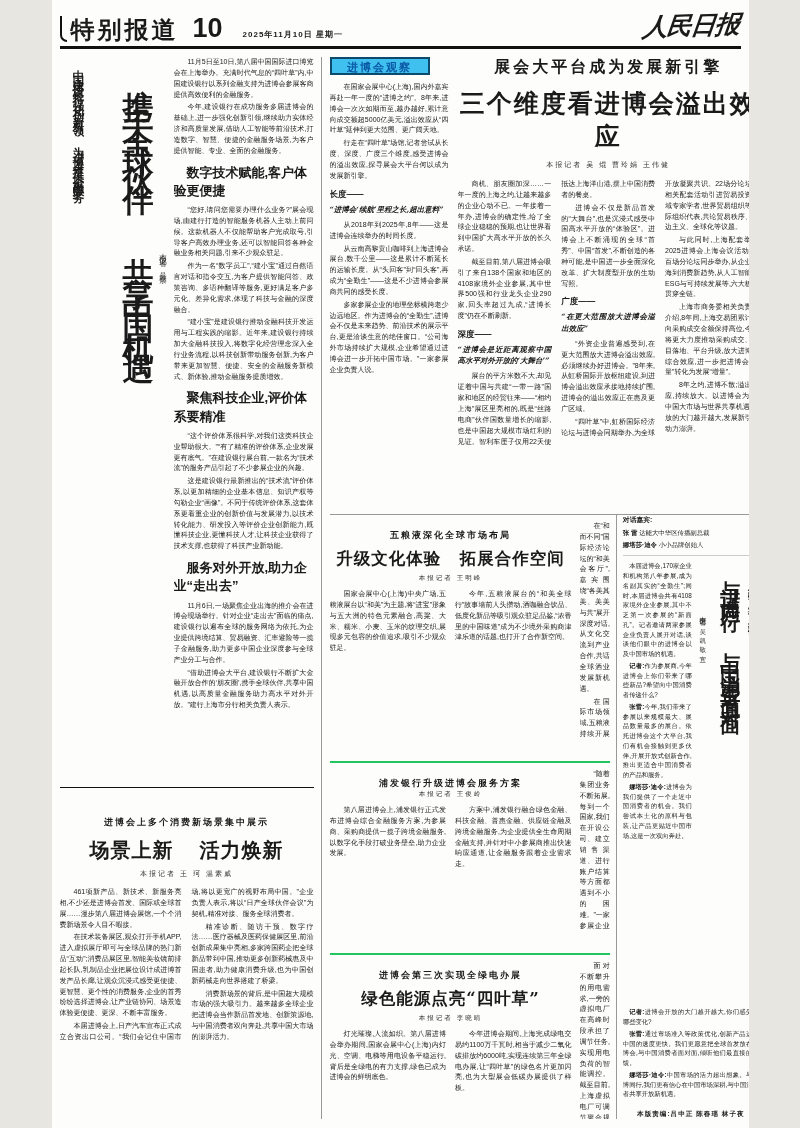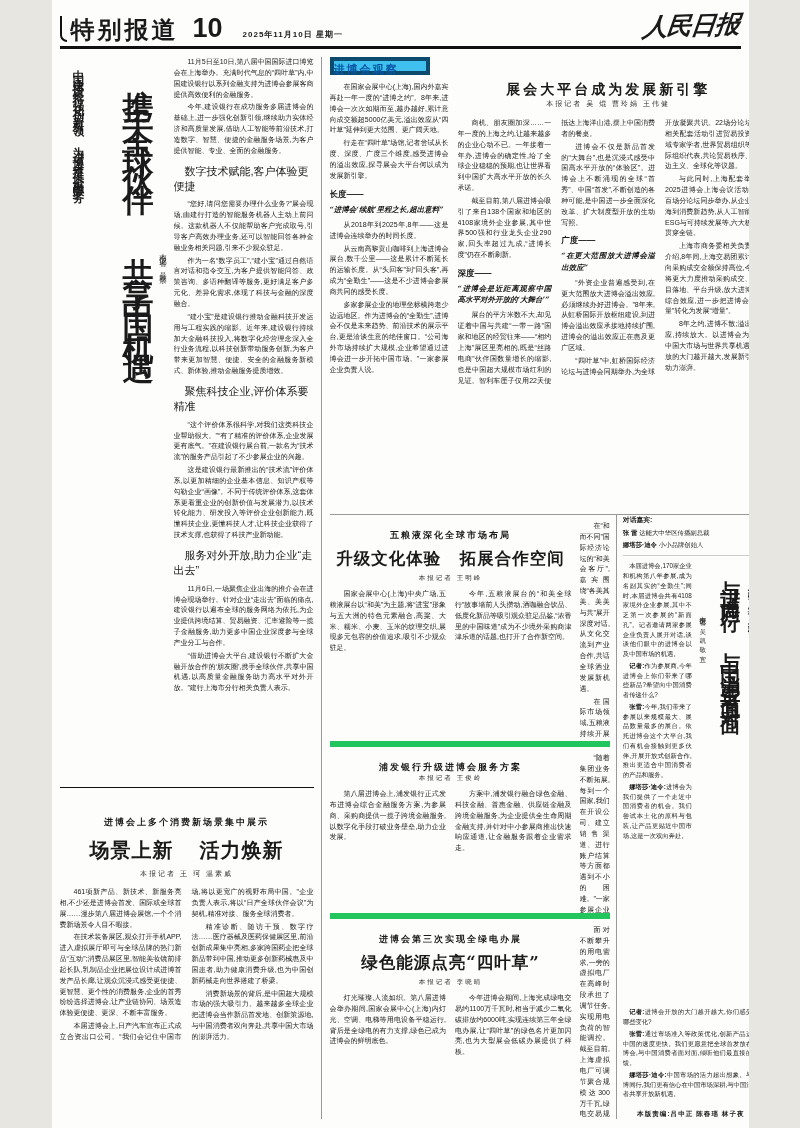--- a/index.html
+++ b/index.html
@@ -26,52 +26,52 @@
   #right-col{flex:1;padding-left:8px;display:flex;flex-direction:column;}
 
   
   #a1{height:722px;display:flex;overflow:hidden;}
   .vtext{writing-mode:vertical-rl;text-orientation:upright;}
   #a1-kicker{font-size:11.5px;font-weight:600;letter-spacing:5px;line-height:1;margin-top:4px;width:24px;}
   #a1-headline{font-size:31px;font-weight:900;letter-spacing:19px;line-height:1;width:64px;margin-left:6px;margin-top:8px;white-space:pre;}
   #a1-byline{font-size:7.5px;letter-spacing:2px;width:14px;margin-top:190px;color:#333;}
   #a1-body{flex:1;margin-left:6px;overflow:hidden;}
   .body-txt p{margin:0 0 2px 0;font-size:7px;line-height:1.55;text-align:justify;text-indent:2em;}
-  .subhead{font-size:11px;font-weight:400;margin:7px 0 5px 0;line-height:1.4;text-indent:1em;}
+  .subhead{font-size:13px;font-weight:700;margin:7px 0 5px 0;line-height:1.4;text-indent:1em;}
 
   #left-rule{border-top:1.5px solid #111;margin:8px 0 0 0;}
 
   
   #a2{flex:1;overflow:hidden;display:flex;flex-direction:column;}
   .kicker-c{text-align:center;font-size:9px;font-weight:700;letter-spacing:2px;margin-top:28px;}
   #a2-headline{text-align:center;font-size:20px;font-weight:900;letter-spacing:1px;word-spacing:18px;margin:8px 0 5px 0;
                font-family:"DejaVu Serif","Liberation Serif",serif;}
   .byline-c{text-align:center;font-size:7px;color:#333;letter-spacing:2px;margin-bottom:8px;}
   #a2-body{flex:1;column-count:2;column-gap:10px;overflow:hidden;}
 
   
   #obs{height:458px;border-bottom:1px solid #999;display:flex;overflow:hidden;padding-bottom:4px;}
   #obs-col1{flex:0 0 128px;padding-right:9px;overflow:hidden;}
-  #obs-tab{width:100px;height:18px;background:#3fc0ee;border:4px solid #0c4a6e;color:#0a57a4;
-           font-size:11px;font-weight:900;letter-spacing:2px;line-height:16px;margin-bottom:7px;}
+  #obs-tab{width:100px;height:18px;background:#3fc0ee;border:2px solid #0c4a6e;color:#0a57a4;
+           font-size:11px;font-weight:900;letter-spacing:2px;text-align:center;line-height:16px;margin-bottom:7px;}
   .sec-head{font-size:8.5px;font-weight:900;margin:7px 0 3px 0;}
   .sec-quote{font-size:7.5px;font-weight:700;font-style:italic;font-family:"DejaVu Serif","Liberation Serif",serif;
              line-height:1.5;margin:0 0 5px 0;text-align:justify;}
   #obs-right{flex:1;display:flex;flex-direction:column;overflow:hidden;}
-  #obs-kicker{text-align:center;font-size:14px;font-weight:700;letter-spacing:3px;margin-top:24px;}
+  #obs-kicker{text-align:center;font-size:16px;font-weight:700;letter-spacing:3px;}
   #obs-headline{text-align:center;font-size:25px;font-weight:900;letter-spacing:2px;margin:9px 0 7px 0;
                 font-family:"DejaVu Serif","Liberation Serif",serif;}
   #obs-byline{text-align:center;font-size:7px;color:#333;letter-spacing:2px;margin-bottom:9px;}
   #obs-flow{flex:1;column-count:3;column-gap:10px;overflow:hidden;}
 
   
   #mid-band{flex:1;display:flex;overflow:hidden;}
   #mid-left{flex:1;padding-right:6px;border-right:1px solid #999;display:flex;flex-direction:column;}
   .mid-art{display:flex;overflow:hidden;padding-top:4px;}
-  .mid-art + .mid-art{border-top:6px solid #22c55e;margin-top:0;}
+  .mid-art + .mid-art{border-top:2px solid #22c55e;margin-top:20px;}
   .mid-main{flex:0 0 242px;margin-right:8px;display:flex;flex-direction:column;overflow:hidden;}
   .mid-kicker{text-align:center;font-size:9px;font-weight:700;letter-spacing:2px;margin-top:10px;}
   .mid-headline{text-align:center;font-size:16.5px;font-weight:900;letter-spacing:1px;word-spacing:12px;margin:6px 0 4px 0;
                 font-family:"DejaVu Serif","Liberation Serif",serif;}
   .mid-byline{text-align:center;font-size:6.5px;color:#333;letter-spacing:2px;margin-bottom:6px;}
   .mid-body{flex:1;column-count:2;column-gap:9px;overflow:hidden;}
   .mid-side{flex:1;overflow:hidden;padding-top:2px;}
   #art-wly{height:226px;}
   #art-spdb{height:172px;}
   #art-green{flex:1;}
@@ -156,20 +156,21 @@
           <p>在国家会展中心(上海),国内外嘉宾再赴一年一度的“进博之约”。8年来,进博会一次次如期而至,越办越好,累计意向成交额超5000亿美元,溢出效应从“四叶草”延伸到更大范围、更广阔天地。</p>
           <p>行走在“四叶草”场馆,记者尝试从长度、深度、广度三个维度,感受进博会的溢出效应,探寻展会大平台何以成为发展新引擎。</p>
           <div class="sec-head">长度——</div>
           <div class="sec-quote">“进博会‘续航’里程之长,超出意料”</div>
           <p>从2018年到2025年,8年——这是进博会连续举办的时间长度。</p>
           <p>从云南高黎贡山咖啡到上海进博会展台,数千公里——这是累计不断延长的运输长度。从“头回客”到“回头客”,再成为“全勤生”——这是不少进博会参展商共同的感受长度。</p>
           <p>多家参展企业的地理坐标横跨老少边远地区。作为进博会的“全勤生”,进博会不仅是未来趋势、前沿技术的展示平台,更是洽谈生意的绝佳窗口。“公司海外市场持续扩大规模,企业希望通过进博会进一步开拓中国市场。”一家参展企业负责人说。</p>
         </div>
         <div id="obs-right">
           <div id="obs-kicker">展会大平台成为发展新引擎</div>
+          <div id="obs-headline">三个维度看进博会溢出效应</div>
           <div id="obs-byline">本报记者 吴 焜 曹玲娟 王伟健</div>
           <div id="obs-flow" class="body-txt">
             <p>商机、朋友圈加深……一年一度的上海之约,让越来越多的企业心动不已。一年接着一年办,进博会的确定性,给了全球企业稳稳的预期,也让世界看到中国扩大高水平开放的长久承诺。</p>
             <p>截至目前,第八届进博会吸引了来自138个国家和地区的4108家境外企业参展,其中世界500强和行业龙头企业290家,回头率超过九成,“进博长度”仍在不断刷新。</p>
             <div class="sec-head">深度——</div>
             <div class="sec-quote">“进博会是近距离观察中国高水平对外开放的‘大舞台’”</div>
             <p>展台的平方米数不大,却见证着中国与共建“一带一路”国家和地区的经贸往来——“相约上海”展区里亮相的,既是“丝路电商”伙伴国数量增长的缩影,也是中国超大规模市场红利的见证。智利车厘子仅用22天便抵达上海洋山港,摆上中国消费者的餐桌。</p>
             <p>进博会不仅是新品首发的“大舞台”,也是沉浸式感受中国高水平开放的“体验区”。进博会上不断涌现的全球“首秀”、中国“首发”,不断创造的各种可能,是中国进一步全面深化改革、扩大制度型开放的生动写照。</p>
             <div class="sec-head">广度——</div>
             <div class="sec-quote">“在更大范围放大进博会溢出效应”</div>

